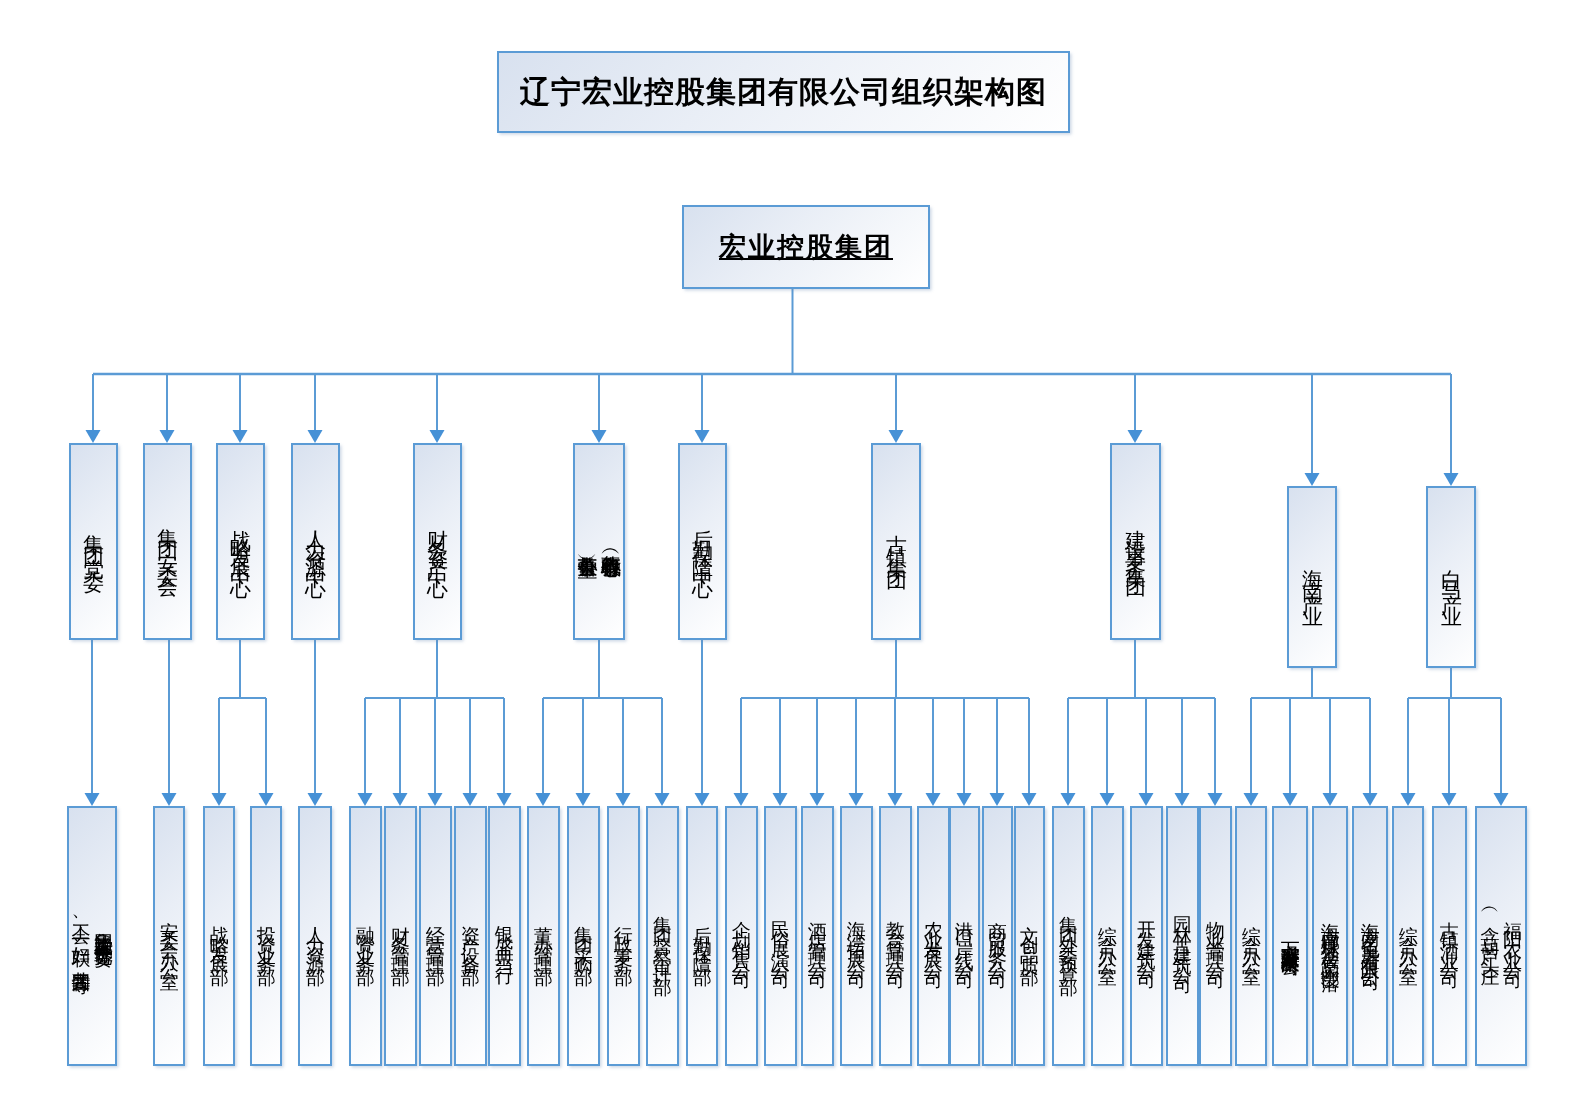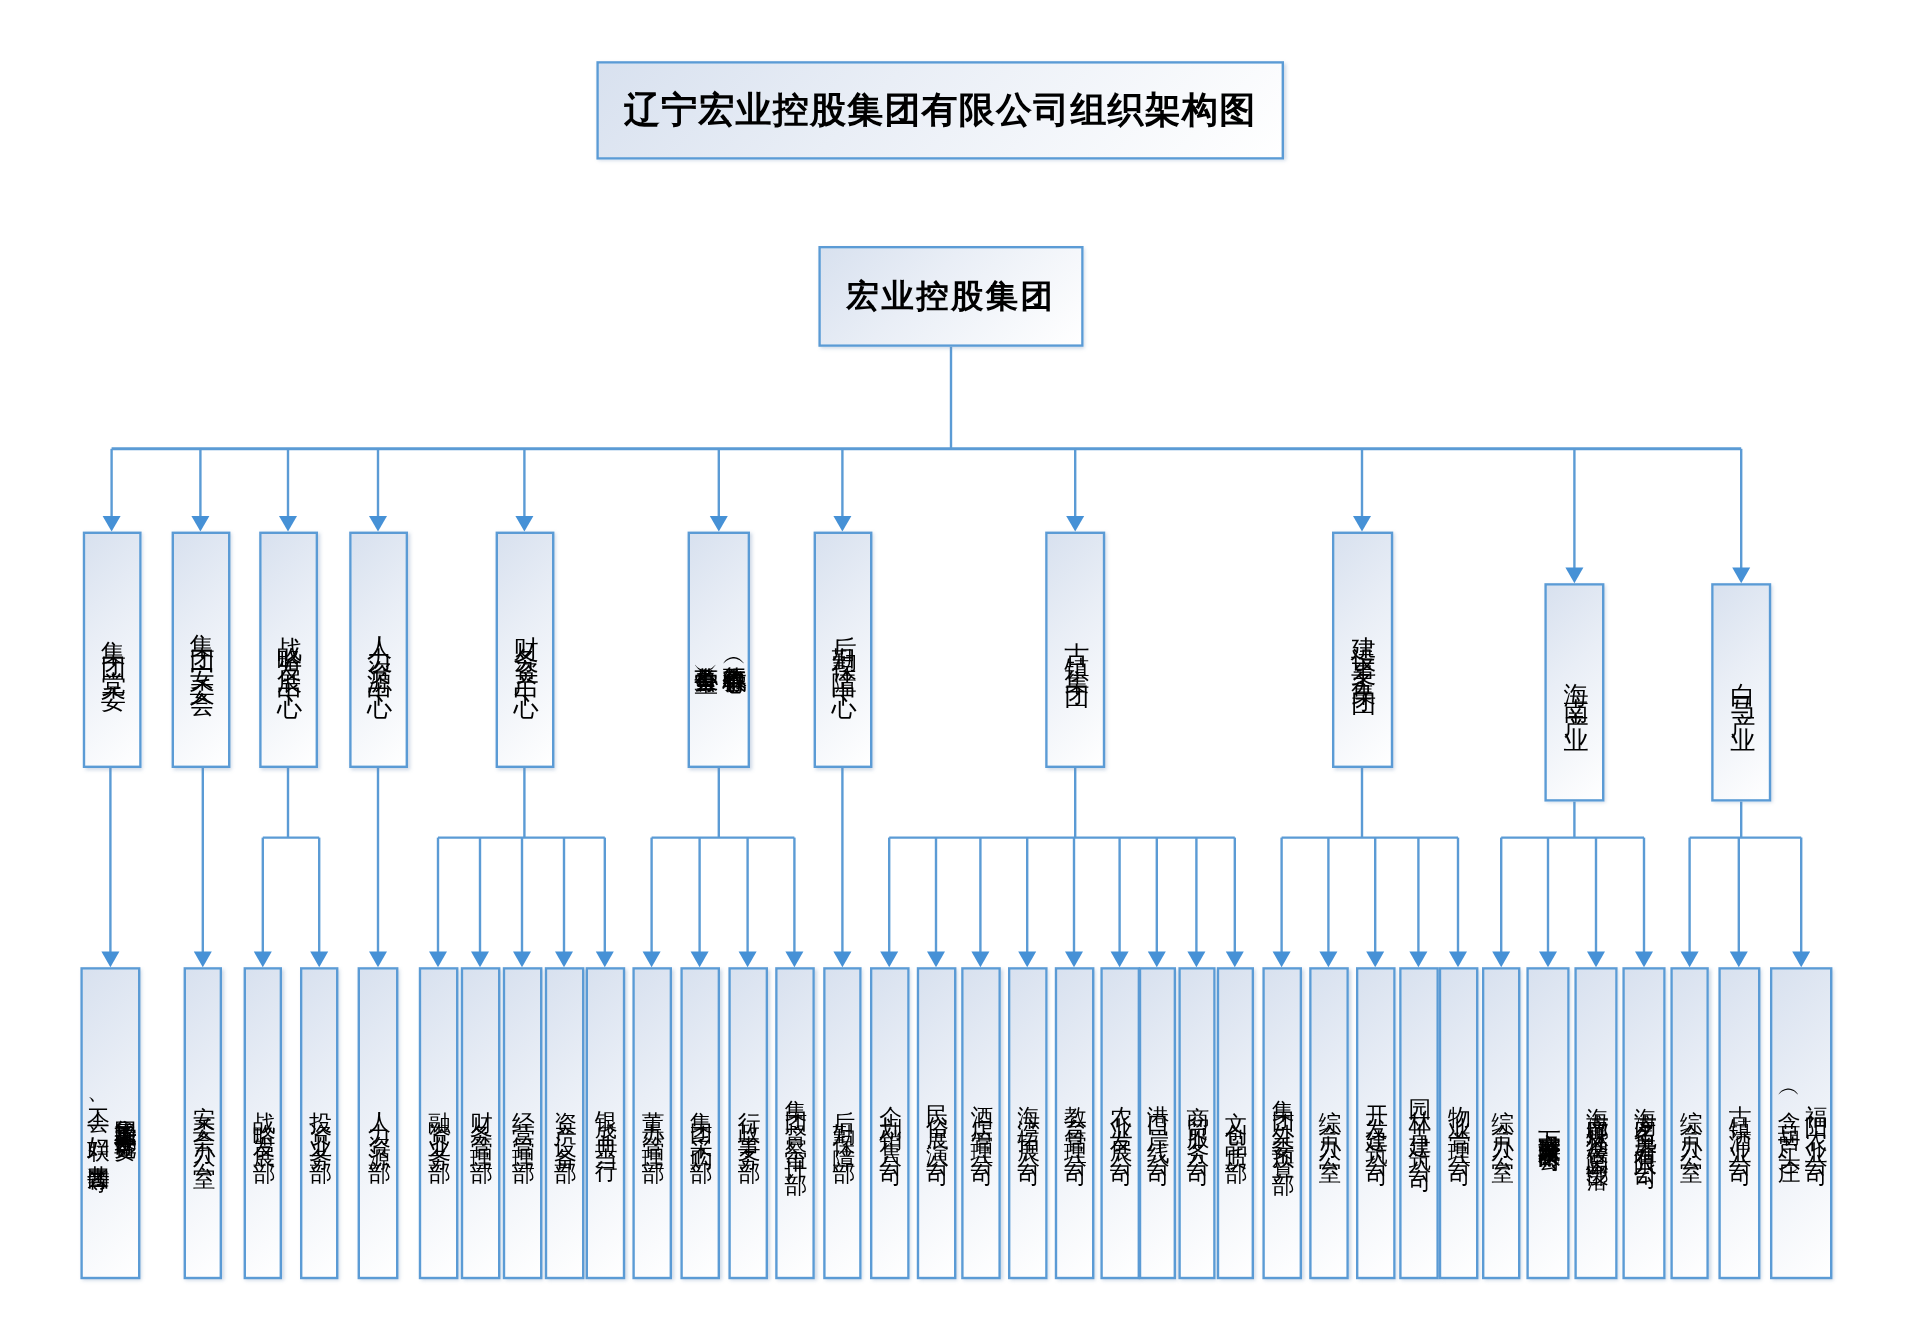--- a/index.html
+++ b/index.html
@@ -137,21 +137,21 @@
       <line x1="1451" y1="668" x2="1451" y2="698" stroke="#5b9bd5" stroke-width="2"></line>
       <line x1="1408" y1="698" x2="1501" y2="698" stroke="#5b9bd5" stroke-width="2"></line>
       <line x1="1408" y1="698" x2="1408" y2="794" stroke="#5b9bd5" stroke-width="2"></line>
       <polygon points="1400.5,793 1415.5,793 1408,806" fill="#4691d6"></polygon>
       <line x1="1449" y1="698" x2="1449" y2="794" stroke="#5b9bd5" stroke-width="2"></line>
       <polygon points="1441.5,793 1456.5,793 1449,806" fill="#4691d6"></polygon>
       <line x1="1501" y1="698" x2="1501" y2="794" stroke="#5b9bd5" stroke-width="2"></line>
       <polygon points="1493.5,793 1508.5,793 1501,806" fill="#4691d6"></polygon>
     </svg>
   <div class="node hbox title" style="left:497px;top:51px;width:573px;height:82px;">辽宁宏业控股集团有限公司组织架构图</div>
-  <div class="node hbox root" style="left:682px;top:205px;width:221px;height:84px;">宏业控股集团</div>
+  <div class="node hbox root" style="left:682px;top:205px;width:248px;height:84px;text-decoration:underline;">宏业控股集团</div>
 <div class="node vert branch" style="left: 68.5px; top: 443px; width: 49px; height: 197px; font-size: 21px; letter-spacing: 12px;">集团党委</div>
     <div class="node vert child" style="left: 67px; top: 806px; width: 50px; height: 260px; font-size: 19px; letter-spacing: 1.5px;">集团党群工作部（含党委、
 工会、妇联、共青团等）</div>
     <div class="node vert branch" style="left: 142.5px; top: 443px; width: 49px; height: 197px; font-size: 21px; letter-spacing: 12px;">集团安委会</div>
     <div class="node vert child" style="left: 153px; top: 806px; width: 32px; height: 260px; font-size: 19px; letter-spacing: 10px;">安委会办公室</div>
     <div class="node vert branch" style="left: 215.5px; top: 443px; width: 49px; height: 197px; font-size: 21px; letter-spacing: 9.5px;">战略发展中心</div>
     <div class="node vert child" style="left: 203px; top: 806px; width: 32px; height: 260px; font-size: 19px; letter-spacing: 10px;">战略发展部</div>
     <div class="node vert child" style="left: 250px; top: 806px; width: 32px; height: 260px; font-size: 19px; letter-spacing: 10px;">投资业务部</div>
     <div class="node vert branch" style="left: 290.5px; top: 443px; width: 49px; height: 197px; font-size: 21px; letter-spacing: 9.5px;">人力资源中心</div>
     <div class="node vert child" style="left: 298px; top: 806px; width: 34px; height: 260px; font-size: 19px; letter-spacing: 10px;">人力资源部</div>

